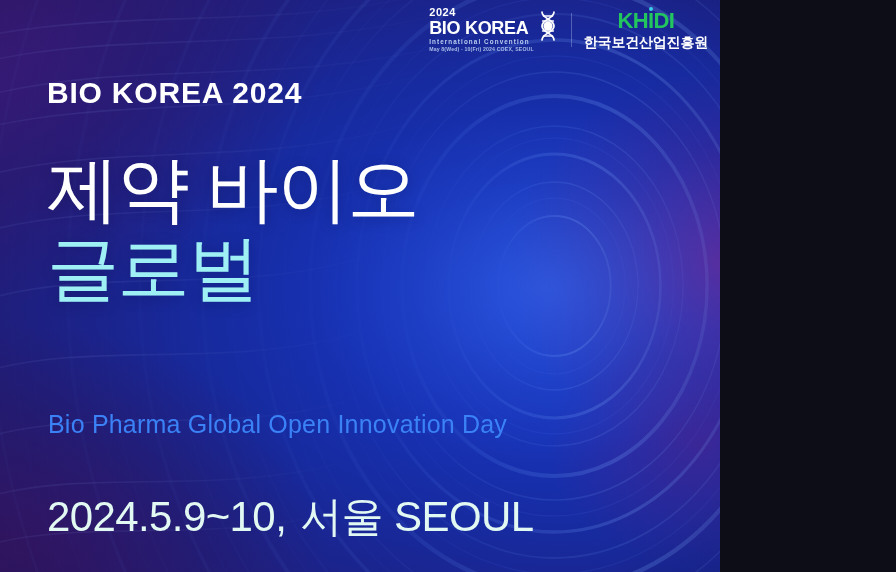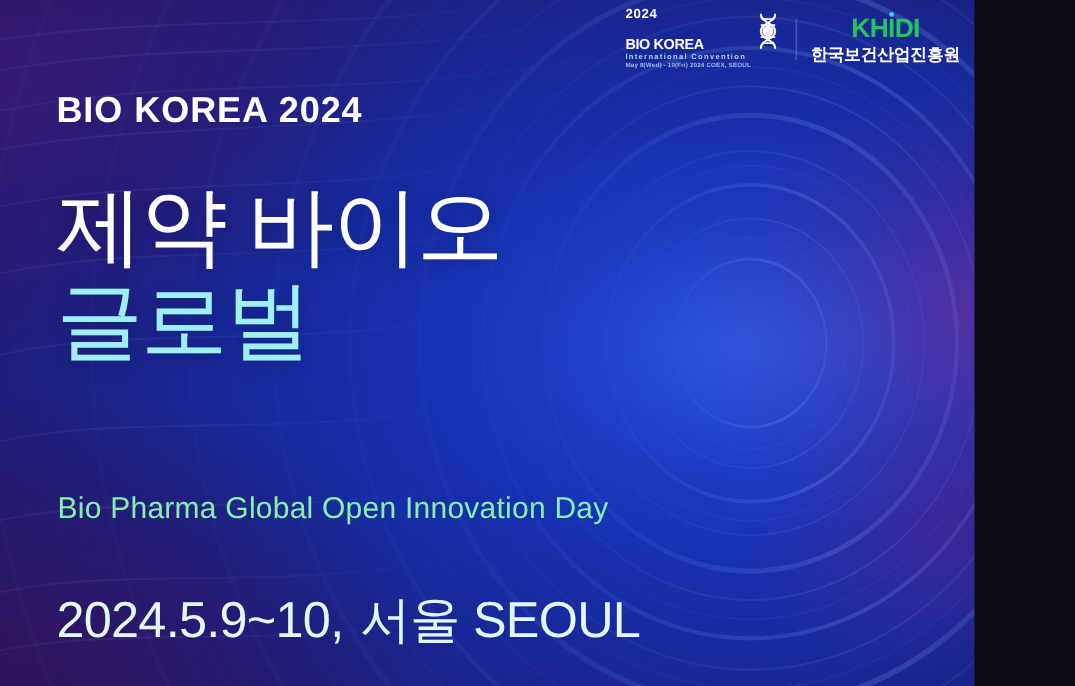--- a/index.html
+++ b/index.html
@@ -5,21 +5,21 @@
 <style>
   html, body {
     margin: 0;
     padding: 0;
     background: #0d0d18;
   }
   * { box-sizing: border-box; }
 
   .banner {
     position: relative;
-    width: 812px;
+    width: 720px;
     height: 572px;
     overflow: hidden;
     font-family: "Liberation Sans", "DejaVu Sans", sans-serif;
     background: #1b1e7a;
     user-select: none;
   }
 
   
   .bg-base {
     position: absolute;
@@ -82,25 +82,24 @@
   .bk-text { display: flex; flex-direction: column; align-items: flex-start; }
   .bk-year {
     color: #ffffff;
     font-size: 11px;
     font-weight: 700;
     letter-spacing: 0.6px;
     margin-bottom: 1px;
   }
   .bk-name {
     color: #ffffff;
-    font-size: 12px;
+    font-size: 18px;
     font-weight: 800;
     letter-spacing: -0.3px;
     line-height: 1;
-    margin-top: 12px;
   }
   .bk-conv {
     color: #bcd0f2;
     font-size: 6.3px;
     font-weight: 700;
     letter-spacing: 1.1px;
     margin-top: 2px;
     white-space: nowrap;
   }
   .bk-date {
@@ -185,21 +184,21 @@
     text-shadow: 0 2px 14px rgba(10, 12, 60, 0.30);
   }
   .hl-1 { color: #ffffff; }
   .hl-2 { color: #9ef0f5; }
   .hl-3 { color: #8ff0a3; }
 
   .subtitle {
     position: absolute;
     top: 410px;
     left: 1px;
-    color: #86efac;
+    color: #3b82f6;
     font-size: 25px;
     font-weight: 400;
     letter-spacing: 0.2px;
     white-space: nowrap;
   }
 
   .datebar {
     position: absolute;
     top: 489px;
     left: 0;

